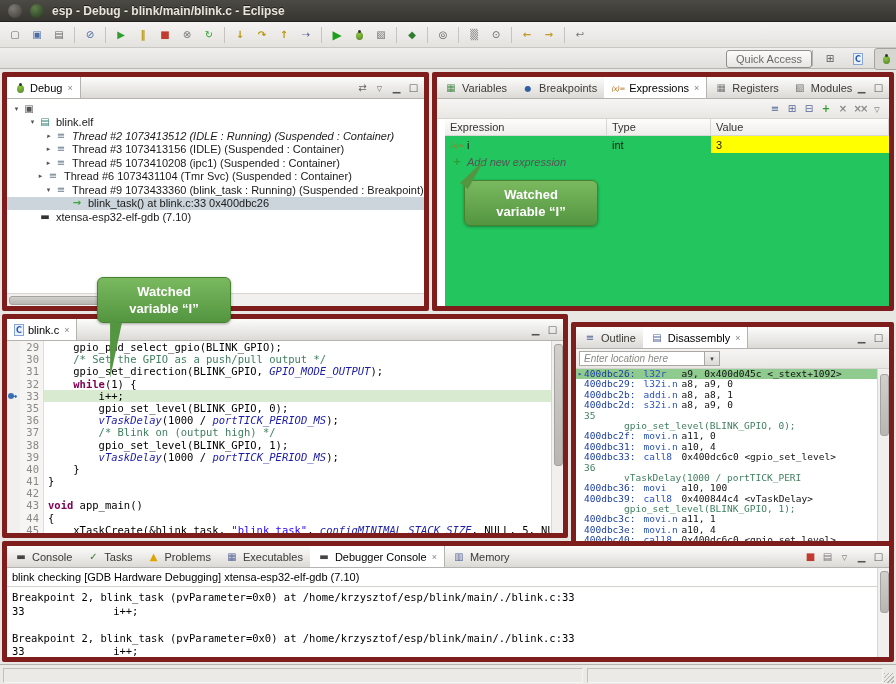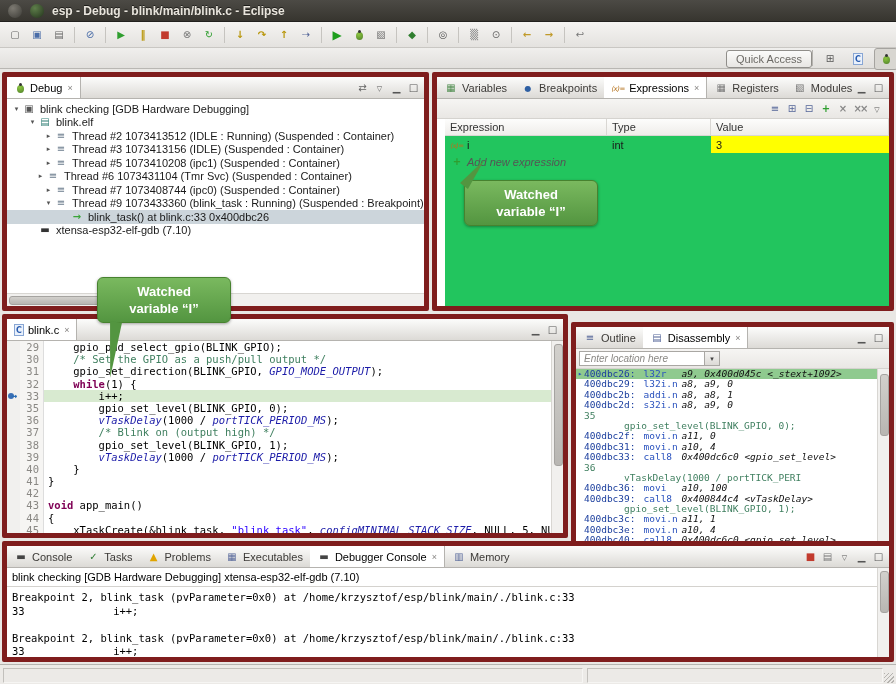--- a/index.html
+++ b/index.html
@@ -166,21 +166,21 @@
       font-style:italic;font-size:10px;display:flex;align-items:center;padding:0 4px;box-sizing:border-box;}
   #loc-arrow{width:15px;height:15px;border:1px solid #a9a7a3;border-left:none;box-sizing:border-box;
       background:linear-gradient(#f4f3f1,#dcdad6);font-size:7px;display:flex;align-items:center;justify-content:center;color:#444;}
   #disasm-rows{position:absolute;top:42px;left:0;right:11px;bottom:0;background:#fff;
       font-family:"DejaVu Sans Mono",monospace;font-size:9.5px;overflow:hidden;}
   .drow{height:10.4px;line-height:10.4px;white-space:pre;display:flex;}
   .drow.current{background:#8fca8f;}
   .d-mark{flex:0 0 8px;font-size:7px;color:#2a52be;text-align:center;}
   .d-addr{color:#1c3f9e;}
   .d-mn{display:inline-block;min-width:46px;padding-left:8px;box-sizing:border-box;color:#2a52be;}
-  .d-ops{color:#111;font-style:italic;}
+  .d-ops{color:#111;}
   .d-num{color:#3F7F5F;}
   .d-src{color:#3F7F5F;padding-left:40px;}
 
   
   #console-body{position:absolute;top:22px;left:0;right:11px;bottom:0;background:#fff;}
   #console-header{padding:3px 5px;color:#000;}
   #console-sep{height:1px;background:#d4d2ce;}
   #console-lines{font-family:"DejaVu Sans Mono",monospace;font-size:10.5px;line-height:13.5px;
       padding:4px 5px;white-space:pre;color:#000;}
 
@@ -326,51 +326,45 @@
         <span class="ico ic-link-with panel-btn"></span>
         <span class="ico ic-view-menu panel-btn"></span>
         <span class="ico ic-minimize panel-btn"></span>
         <span class="ico ic-maximize panel-btn"></span>
       </span>
   </div>
   <div id="debug-tree">
       <div class="trow" style="padding-left: 4px;">
         <span class="texp">▾</span>
         <span class="ico ic-launch"></span>
-        <span class="tlabel">blink checking [GDB Hardware Debugging]</span>
       </div>
       <div class="trow" style="padding-left: 20px;">
         <span class="texp">▾</span>
         <span class="ico ic-elf"></span>
         <span class="tlabel">blink.elf</span>
       </div>
-      <div class="trow" style="padding-left: 36px;">
+      <div class="trow" style="padding-left: 36px; font-style: italic;">
         <span class="texp">▸</span>
         <span class="ico ic-thread"></span>
         <span class="tlabel">Thread #2 1073413512 (IDLE : Running) (Suspended : Container)</span>
       </div>
       <div class="trow" style="padding-left: 36px;">
         <span class="texp">▸</span>
         <span class="ico ic-thread"></span>
         <span class="tlabel">Thread #3 1073413156 (IDLE) (Suspended : Container)</span>
       </div>
       <div class="trow" style="padding-left: 36px;">
         <span class="texp">▸</span>
         <span class="ico ic-thread"></span>
         <span class="tlabel">Thread #5 1073410208 (ipc1) (Suspended : Container)</span>
       </div>
       <div class="trow" style="padding-left: 28px;">
         <span class="texp">▸</span>
         <span class="ico ic-thread"></span>
         <span class="tlabel">Thread #6 1073431104 (Tmr Svc) (Suspended : Container)</span>
-      </div>
-      <div class="trow" style="padding-left: 36px;">
-        <span class="texp">▸</span>
-        <span class="ico ic-thread"></span>
-        <span class="tlabel">Thread #7 1073408744 (ipc0) (Suspended : Container)</span>
       </div>
       <div class="trow" style="padding-left: 36px;">
         <span class="texp">▾</span>
         <span class="ico ic-thread"></span>
         <span class="tlabel">Thread #9 1073433360 (blink_task : Running) (Suspended : Breakpoint)</span>
       </div>
       <div class="trow selected" style="padding-left: 52px;">
         <span class="texp"></span>
         <span class="ico ic-stackframe"></span>
         <span class="tlabel">blink_task() at blink.c:33 0x400dbc26</span>

